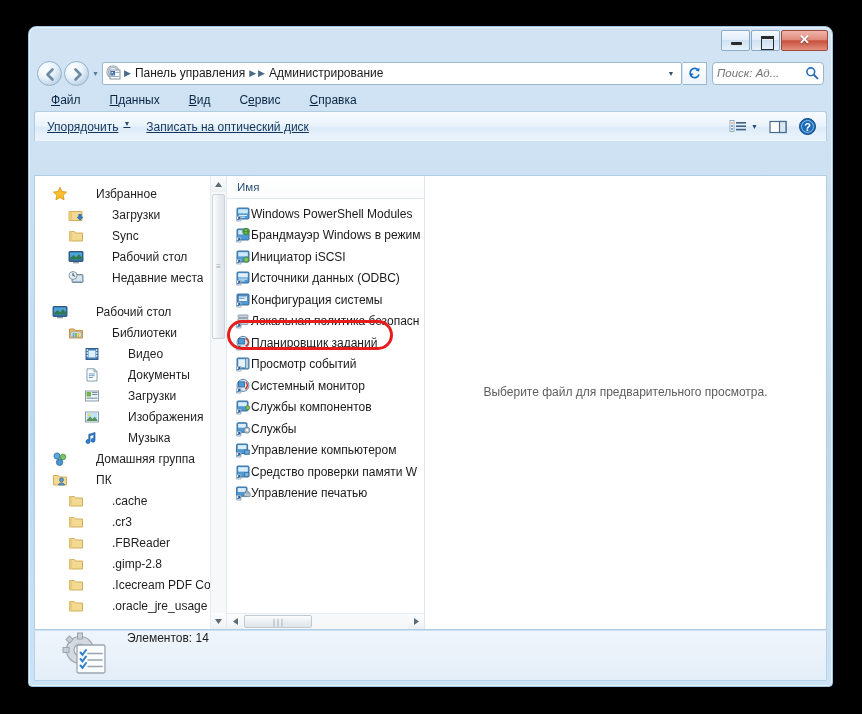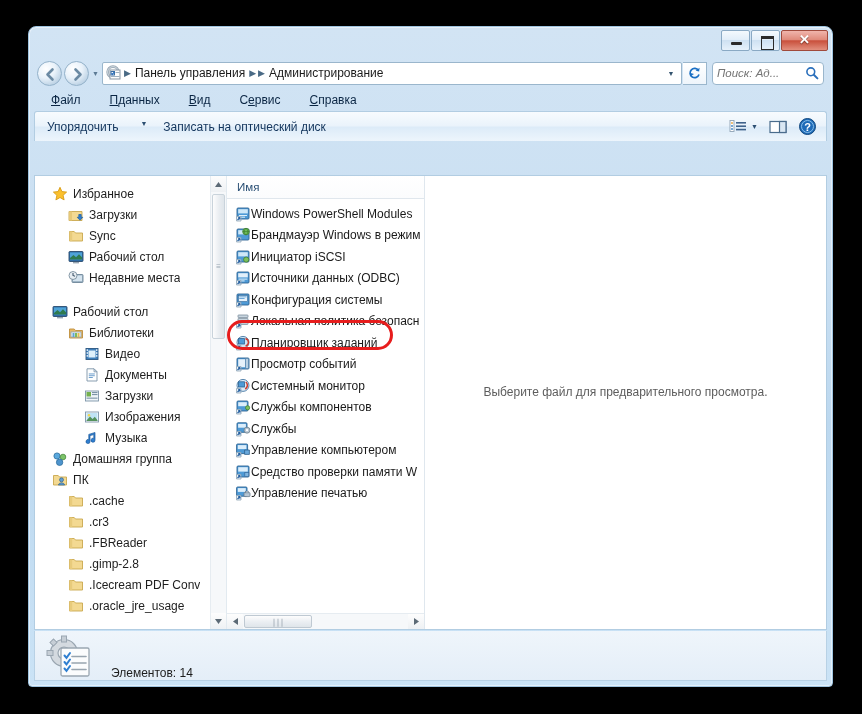--- a/index.html
+++ b/index.html
@@ -198,21 +198,22 @@
     padding: 0 4px;
   }
   .cmd-item {
     font-size: 12px;
     color: #13355c;
     padding: 4px 8px;
     cursor: default;
     white-space: nowrap;
     display: flex;
     align-items: flex-start;
-    gap: 22px;
+    gap: 5px;
+    text-decoration: underline;
   }
   .cmd-caret { font-size: 7px; color: #2c4f72; }
   .cmd-spacer { flex: 1; }
   .cmd-icobtn {
     padding: 2px 5px;
     display: flex; align-items: center; gap: 4px;
     cursor: default;
   }
 
   
@@ -247,21 +248,21 @@
     height: 21px;
     padding-left: 17px;
     gap: 5px;
     cursor: default;
     white-space: nowrap;
   }
   .nav-row.lvl1 { padding-left: 33px; }
   .nav-row.lvl2 { padding-left: 49px; }
   .nav-row.spacer { height: 13px; }
   .nav-ico { width: 16px; height: 16px; flex: none; position: relative; }
-  .nav-label { overflow: hidden; }
+  .nav-label { overflow: hidden; margin-left: 23px; }
 
   
   .vscroll {
     position: absolute;
     right: 0; top: 0; bottom: 0;
     width: 16px;
     background: #f6f8fa;
     border-left: 1px solid #e6ecf1;
   }
   .vs-arrow {
@@ -380,22 +381,22 @@
   
   .statusbar {
     position: absolute;
     left: 5px; right: 5px;
     top: 604px;
     height: 50px;
     background: linear-gradient(to bottom,#eff5fb 0%, #e4eef8 100%);
     border: 1px solid #b8d1e5;
     border-top: none;
     display: flex;
-    align-items: flex-end;
-    padding-left: 10px;
+    align-items: flex-start;
+    padding-left: 26px;
     gap: 18px;
   }
   .status-ico { width: 48px; height: 46px; flex: none; position: relative; }
   .status-text { font-size: 12px; color: #1c1c1c; }
 
   svg { display: block; }
 </style>
 </head>
 <body>
 

